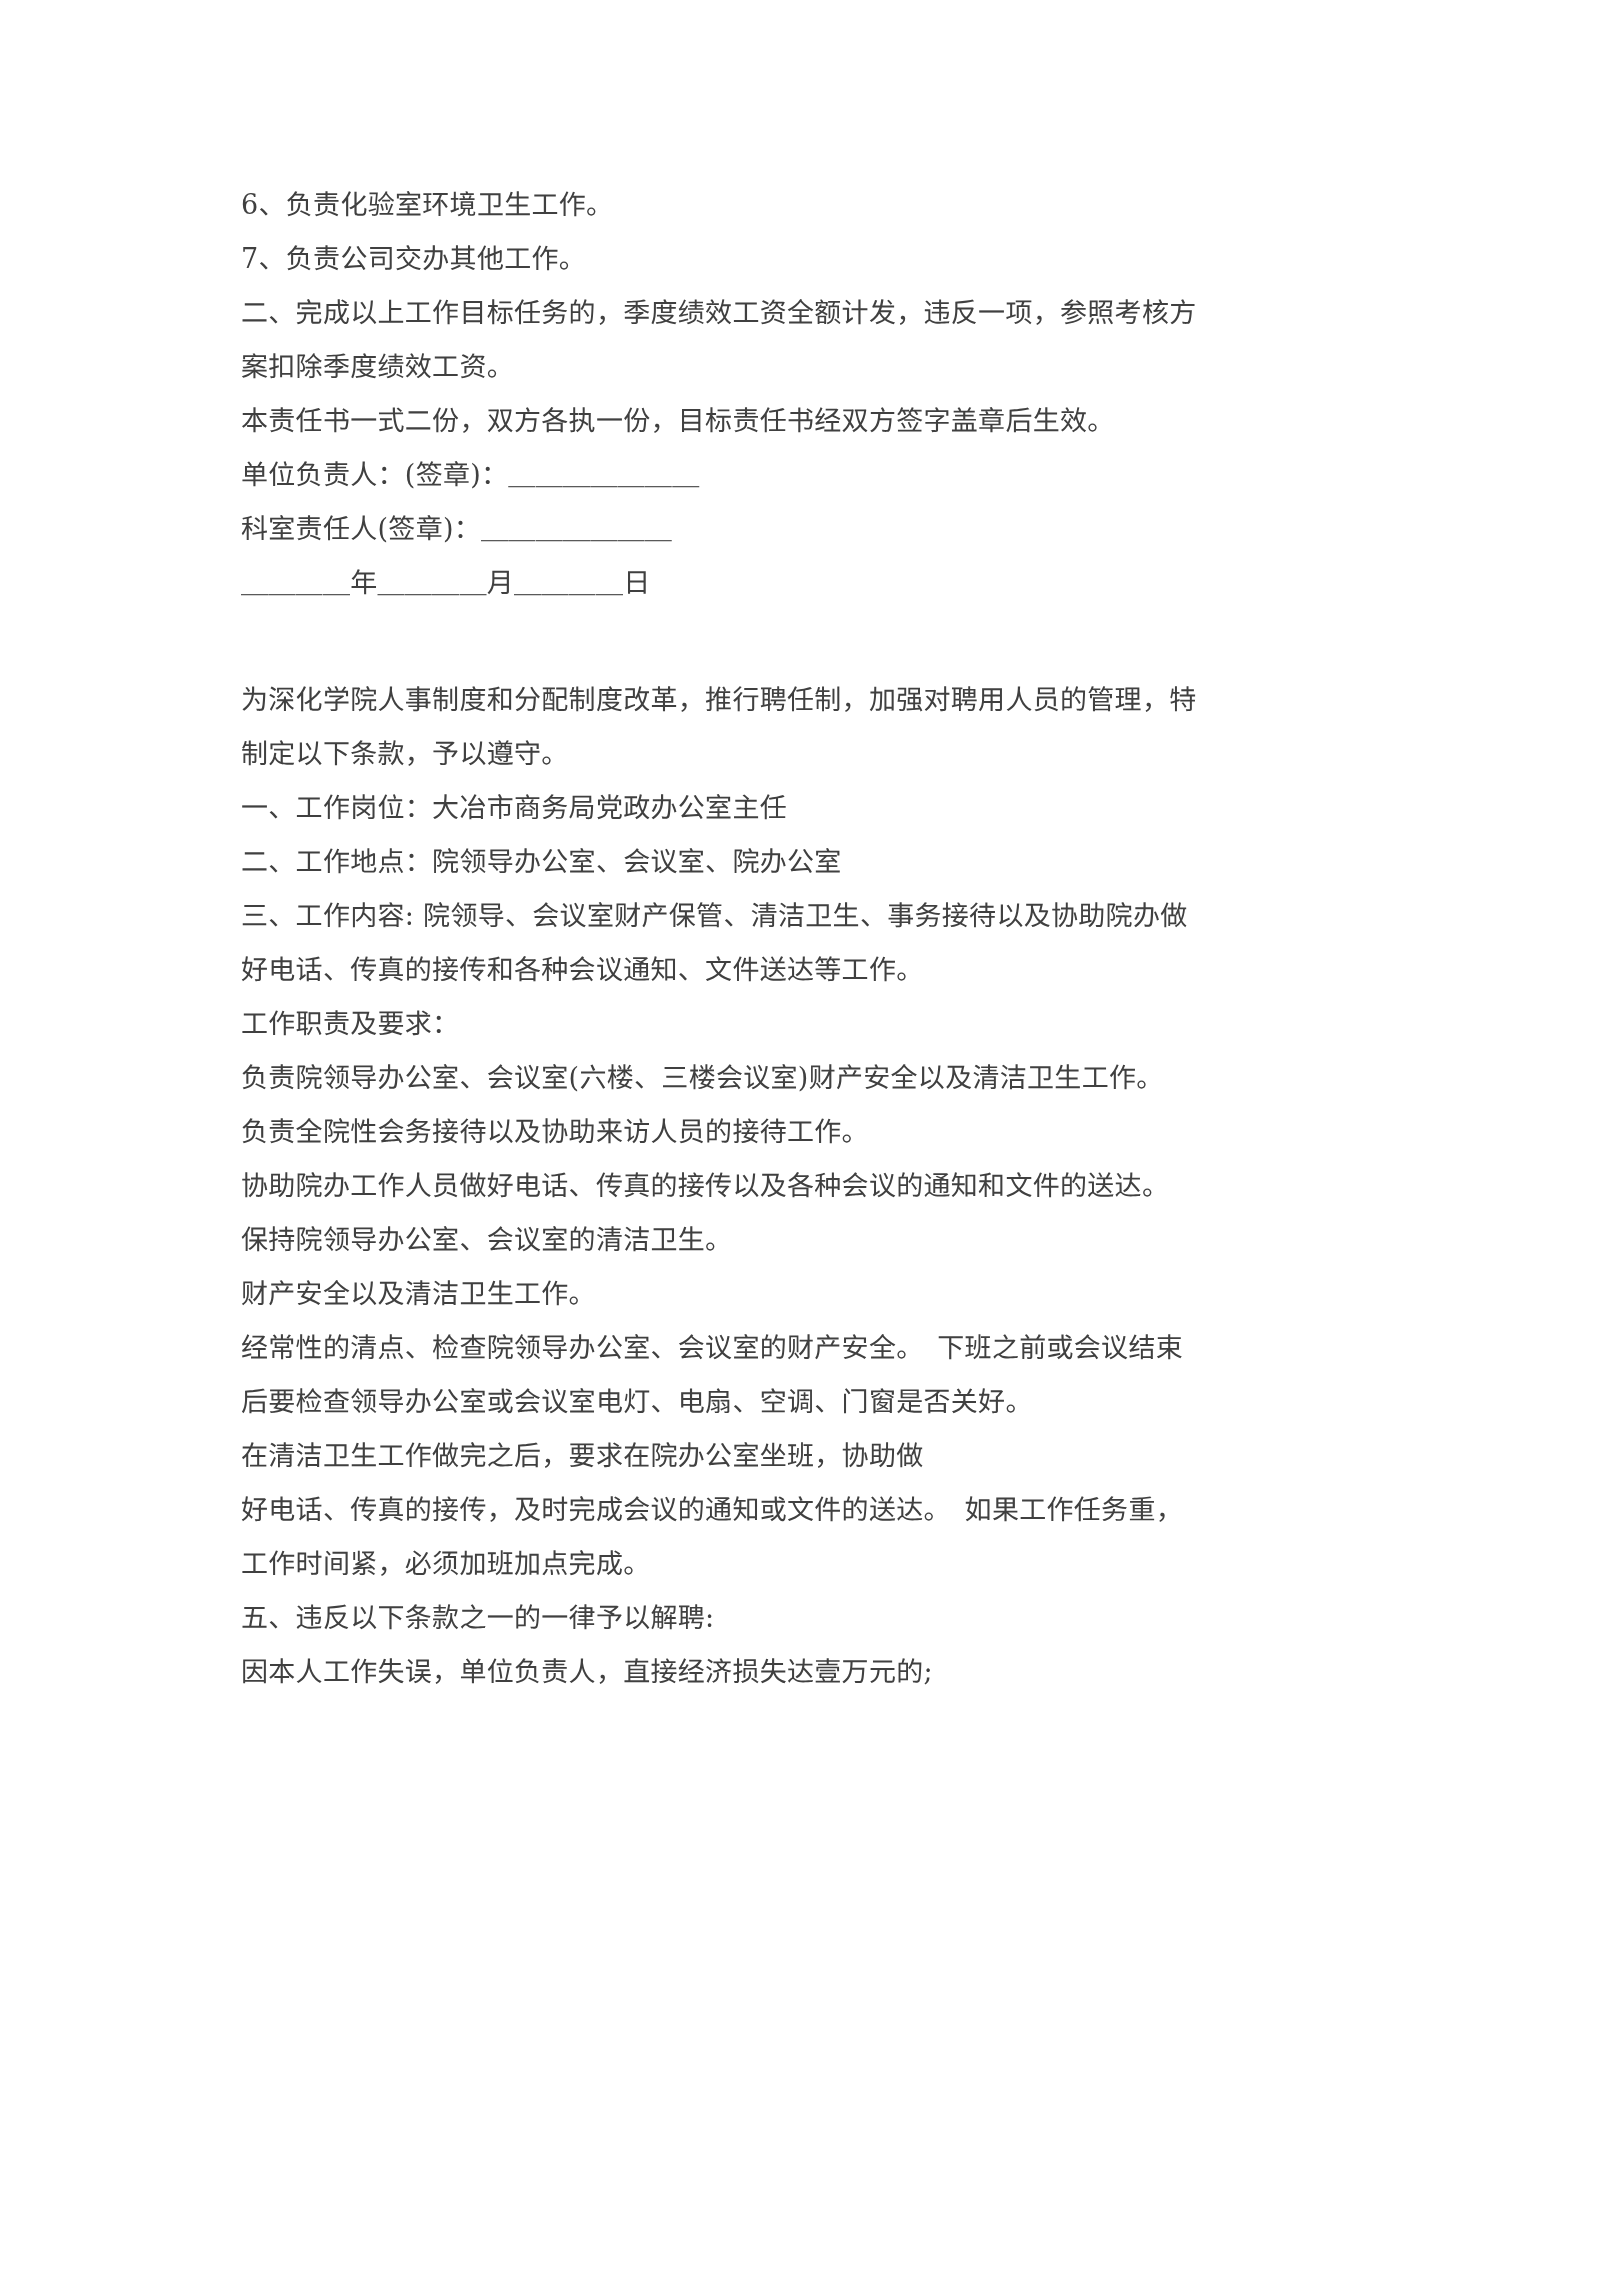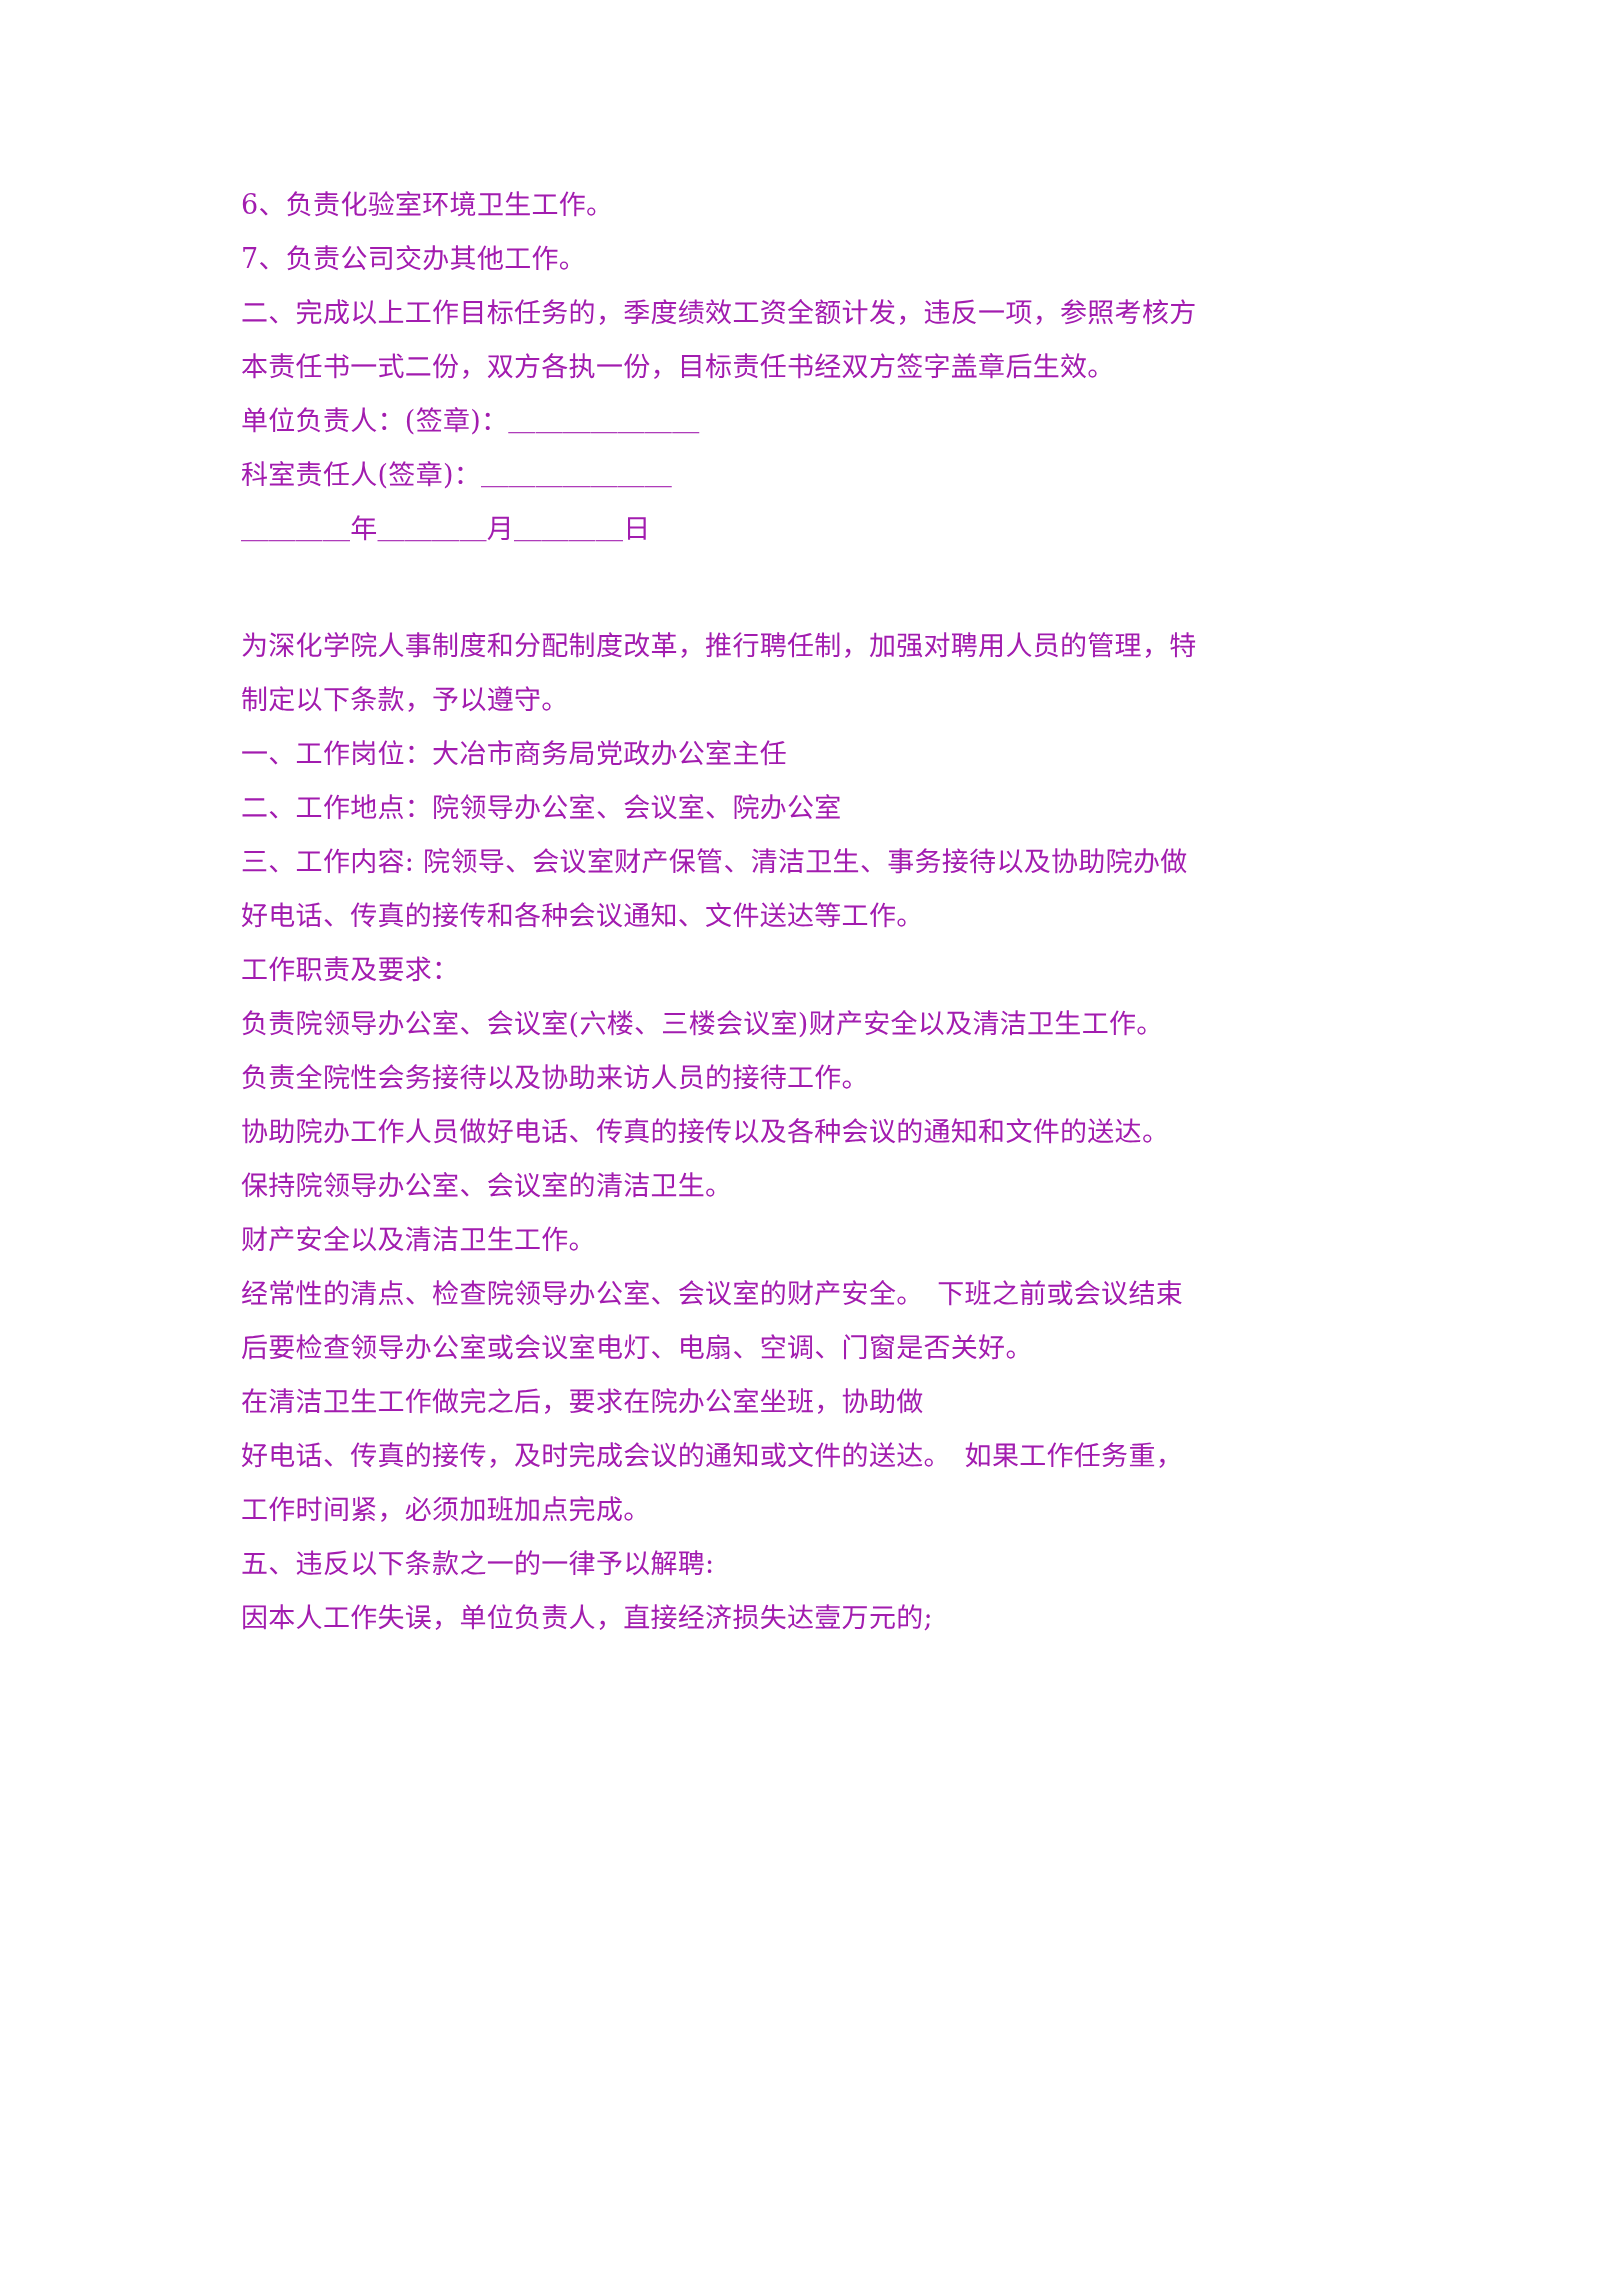--- a/index.html
+++ b/index.html
@@ -25,36 +25,37 @@
     position: absolute;
     left: 241px;
     top: 178px;
     width: 1152px;
   }
   .line {
     font-size: 27px;
     line-height: 54px;
     letter-spacing: 0.3px;
     white-space: pre-wrap;
-    color: #a21caf;
+    color: #404040;
   }
   .spacer-paragraph {
     height: 63px;
   }
 </style>
 </head>
 <body>
 
 <div class="page">
   <div class="content">
 
     <div class="block">
       <div class="line">6、负责化验室环境卫生工作。</div>
       <div class="line">7、负责公司交办其他工作。</div>
       <div class="line">二、完成以上工作目标任务的，季度绩效工资全额计发，违反一项，参照考核方</div>
+      <div class="line">案扣除季度绩效工资。</div>
       <div class="line">本责任书一式二份，双方各执一份，目标责任书经双方签字盖章后生效。</div>
       <div class="line">单位负责人：(签章)：＿＿＿＿＿＿＿</div>
       <div class="line">科室责任人(签章)：＿＿＿＿＿＿＿</div>
       <div class="line">＿＿＿＿年＿＿＿＿月＿＿＿＿日</div>
     </div>
 
     <div class="spacer-paragraph"></div>
 
     <div class="block">
       <div class="line">为深化学院人事制度和分配制度改革，推行聘任制，加强对聘用人员的管理，特</div>

